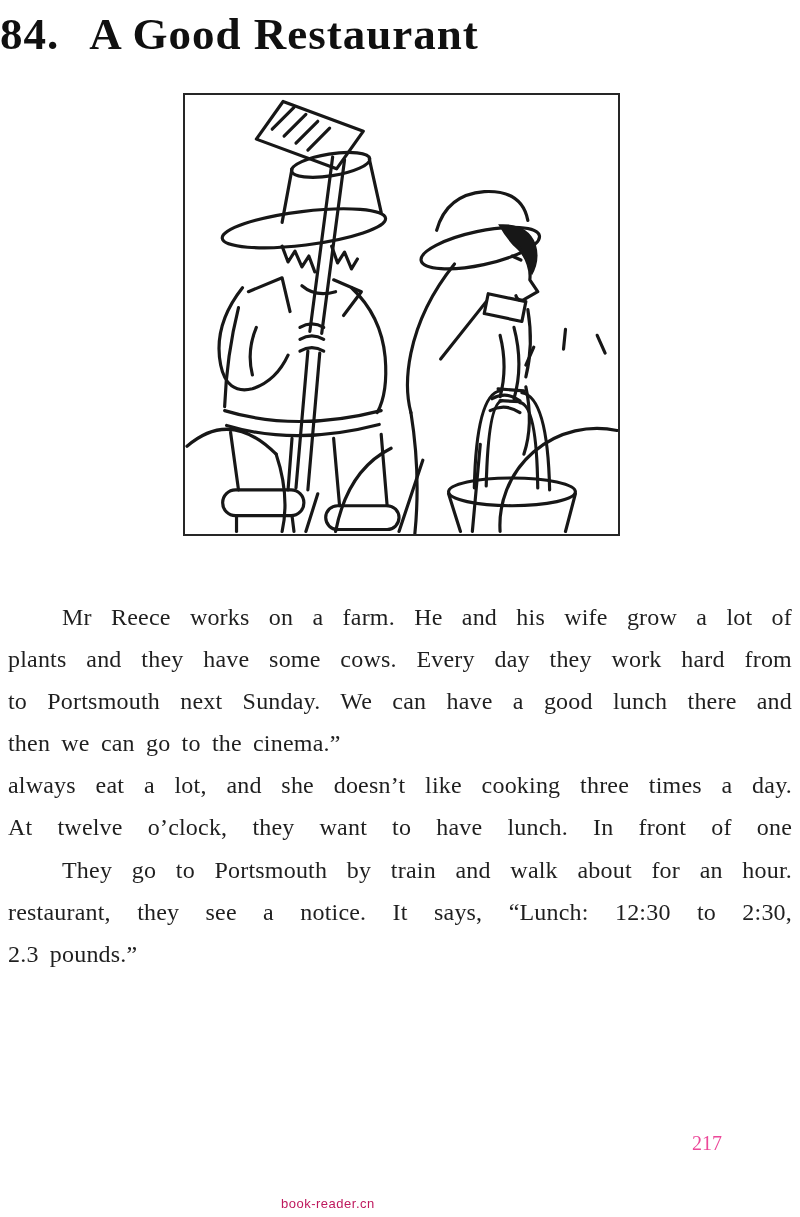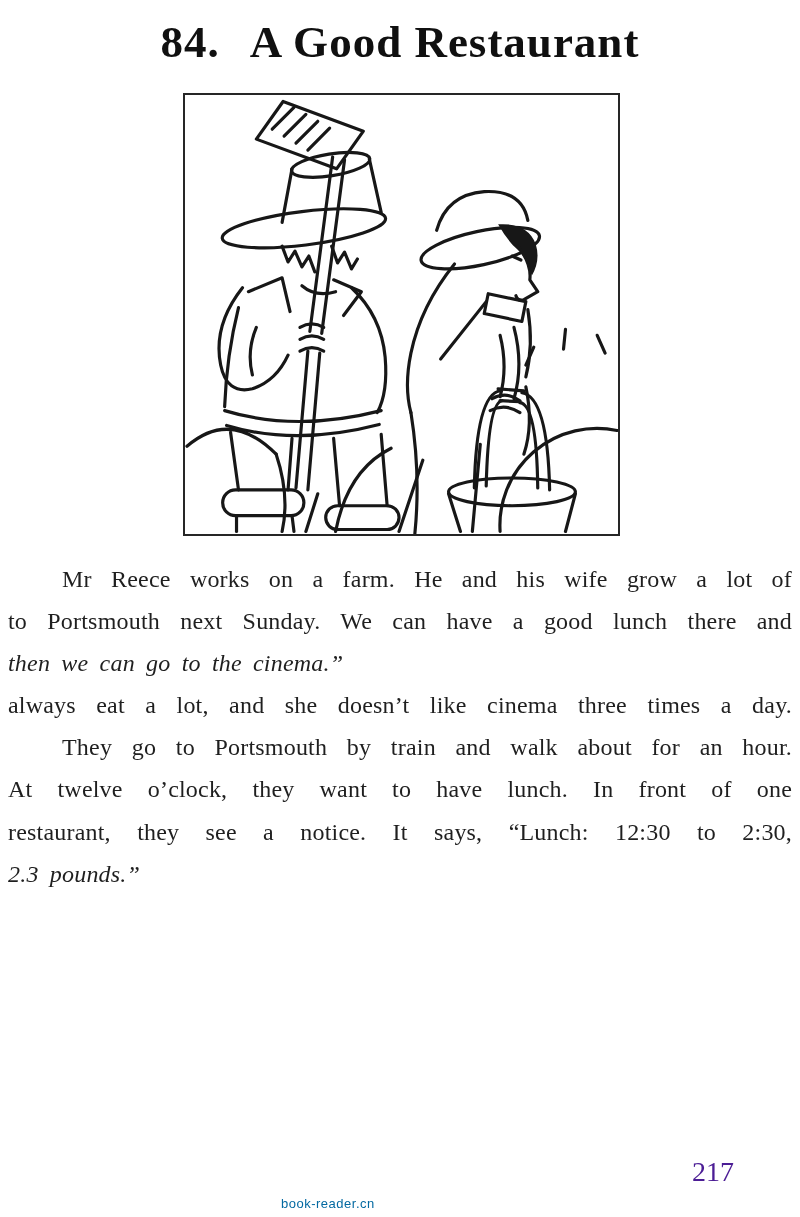--- a/index.html
+++ b/index.html
@@ -1,43 +1,43 @@
 <!DOCTYPE html>
 <html><head>
 <meta charset="utf-8">
 <style>
   html,body{margin:0;padding:0;background:#ffffff;}
   .page{position:relative;width:800px;height:1217px;background:#ffffff;overflow:hidden;
         font-family:"Liberation Serif", serif;color:#1f1f1f;}
 
   
-  .title{margin:0;padding-top:18px;text-align:center;font-weight:bold;font-size:45px;
+  .title{margin:0;padding-top:10px;text-align:left;font-weight:bold;font-size:45px;
          letter-spacing:1px;color:#101010;line-height:1.1;}
   .title .num{margin-right:30px;}
 
   
   .illustration{position:absolute;left:183px;top:93px;width:437px;height:443px;margin:0;
                 border:2px solid #262626;box-sizing:border-box;background:#fff;}
   .illustration svg{display:block;width:100%;height:100%;}
   .illustration path,.illustration ellipse,.illustration rect{
       fill:none;stroke:#171717;stroke-width:3.2;stroke-linecap:round;stroke-linejoin:round;}
   .illustration .fill{fill:#171717;stroke:none;}
 
   
-  .story{position:absolute;left:8px;right:8px;top:558px;}
+  .story{position:absolute;left:8px;right:8px;top:596px;}
   .para{margin:0;}
   .line{font-size:24px;line-height:42.1px;height:42.1px;
         text-align:justify;text-align-last:justify;letter-spacing:0.2px;}
-  .line.short{text-align-last:left;word-spacing:5px;font-style:italic;}
+  .line.short{text-align-last:left;word-spacing:5px;}
   .line.indent{text-indent:54px;}
 
   
   .watermark{position:absolute;left:281px;top:1196px;font-family:"Liberation Sans", sans-serif;
-             font-size:13px;color:#0369a1;letter-spacing:0.5px;}
-  .page-number{position:absolute;left:692px;top:1156px;font-size:28px;color:#4c1d95;}
+             font-size:13px;color:#be185d;letter-spacing:0.5px;}
+  .page-number{position:absolute;left:692px;top:1132px;font-size:20px;color:#ec4899;}
 </style>
 </head>
 <body>
 
 <div class="page">
 
   <h1 class="title"><span class="num">84.</span><span>A Good Restaurant</span></h1>
 
   <figure class="illustration">
     <svg viewBox="0 0 437 442">
@@ -121,29 +121,30 @@
         <path d="M356 396 Q355 312 338 310"></path>
         <path d="M316 296 L342 298"></path>
         <path d="M318 308 L338 309"></path>
       </g>
     </svg>
   </figure>
 
   <main class="story">
     <div class="para">
       <div class="line indent">Mr Reece works on a farm. He and his wife grow a lot of</div>
+      <div class="line">plants and they have some cows. Every day they work hard from</div>
       <div class="line">to Portsmouth next Sunday. We can have a good lunch there and</div>
       <div class="line short">then we can go to the cinema.”</div>
     </div>
     <div class="para">
-      <div class="line">always eat a lot, and she doesn’t like cinema three times a day.</div>
+      <div class="line">always eat a lot, and she doesn’t like cooking three times a day.</div>
     </div>
     <div class="para">
+      <div class="line">At twelve o’clock, they want to have lunch. In front of one</div>
       <div class="line indent">They go to Portsmouth by train and walk about for an hour.</div>
-      <div class="line">At twelve o’clock, they want to have lunch. In front of one</div>
       <div class="line">restaurant, they see a notice. It says, “Lunch: 12:30 to 2:30,</div>
       <div class="line short">2.3 pounds.”</div>
     </div>
     <div class="para">
     </div>
   </main>
 
   <div class="watermark">book-reader.cn</div>
   <div class="page-number">217</div>
 

